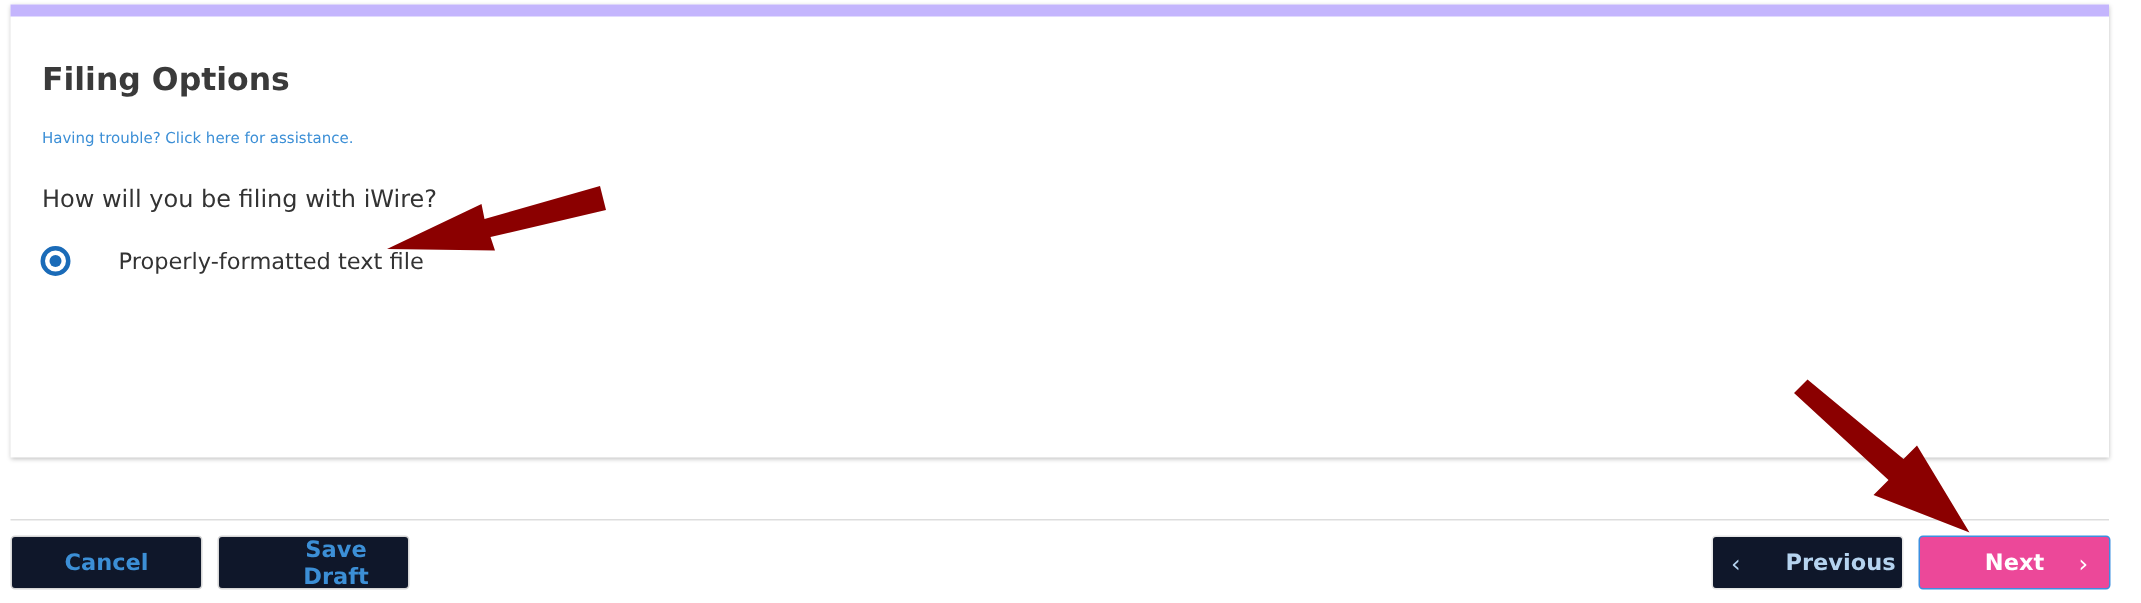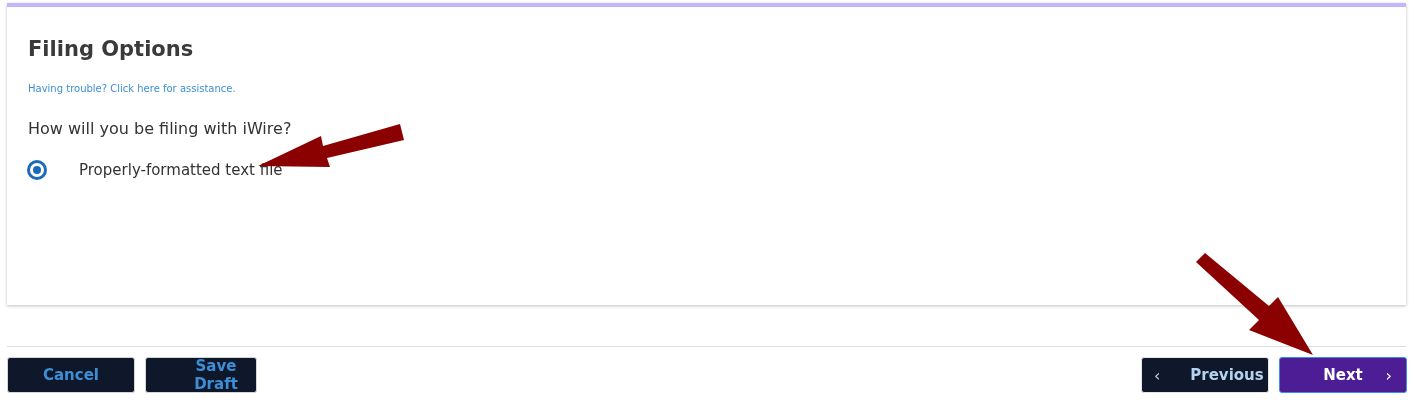--- a/index.html
+++ b/index.html
@@ -1,29 +1,29 @@
 <!DOCTYPE html>
 <html><head>
 <meta charset="utf-8">
 <style>
   html,body{margin:0;padding:0;background:#fff;}
   body{width:1427px;height:402px;position:relative;overflow:hidden;font-family:"DejaVu Sans","Liberation Sans",sans-serif;color:#333;}
-  .card{position:absolute;left:7px;top:3px;width:1399px;height:302px;background:#fff;border-top:4px solid #c4b5fd;box-shadow:0 1px 3px rgba(0,0,0,0.25);box-sizing:border-box;}
+  .card{position:absolute;left:7px;top:3px;width:1399px;height:302px;background:#fff;border-top:8px solid #c4b5fd;box-shadow:0 1px 3px rgba(0,0,0,0.25);box-sizing:border-box;}
   .title{position:absolute;left:21px;top:30px;font-size:21px;font-weight:bold;color:#3a3a3a;margin:0;}
   .help-link{position:absolute;left:21px;top:76px;font-size:10px;color:#3c8fd6;text-decoration:none;cursor:pointer;}
   .question{position:absolute;left:21px;top:112px;font-size:16px;color:#333;}
   .radio-row{position:absolute;left:20px;display:flex;align-items:center;cursor:pointer;gap:21px;}
   .radio{width:20px;height:20px;border-radius:50%;border:2px solid #ccc;box-sizing:border-box;background:#fff;position:relative;}
   .radio.checked{border:3px solid #1a6bb8;}
   .radio.checked::after{content:"";position:absolute;left:3px;top:3px;width:8px;height:8px;border-radius:50%;background:#1a6bb8;}
   .radio-label{margin-left:11px;font-size:15px;color:#333;}
   .divider{position:absolute;left:7px;top:346px;width:1399px;height:1px;background:#ddd;}
   .btn{position:absolute;top:357px;height:36px;box-sizing:border-box;border:1px solid #d6d6d6;border-radius:3px;background:#0f172a;font-family:"DejaVu Sans","Liberation Sans",sans-serif;font-size:15px;font-weight:bold;color:#3c8fd6;display:flex;align-items:center;justify-content:center;cursor:pointer;}
   .btn.disabled{color:#b5d3ef;border-color:#e6e6e6;}
-  .btn.primary{background:#4c1d95;border-color:#3c8fe0;color:#fff;}
+  .btn.primary{background:#ec4899;border-color:#3c8fe0;color:#fff;}
   .btn .chev{position:absolute;font-weight:normal;font-size:16px;}
   .arrow{position:absolute;left:0;top:0;pointer-events:none;}
 </style>
 </head>
 <body>
 
 <div class="card">
   <h2 class="title">Filing Options</h2>
   <a class="help-link">Having trouble? Click here for assistance.</a>
   <div class="question">How will you be filing with iWire?</div>
@@ -32,21 +32,21 @@
     <span class="radio checked"></span>
     <span class="radio-label">Properly-formatted text file</span>
   </div>
 </div>
 
 <div class="divider"></div>
 
 <button class="btn" style="left:7px;width:128px;">
   <span>Cancel</span>
 </button>
-<button class="btn" style="left:145px;width:112px;padding-left:36px;">
+<button class="btn" style="left:145px;width:128px;padding-left:36px;">
   <span>Save Draft</span>
 </button>
 <button class="btn disabled" style="left:1141px;width:128px;">
   <span class="chev" style="left:12px;">‹</span>
   <span style="margin-left:44px;">Previous</span>
 </button>
 <button class="btn primary" style="left:1279px;width:128px;">
   <span>Next</span>
   <span class="chev" style="right:14px;">›</span>
 </button>

